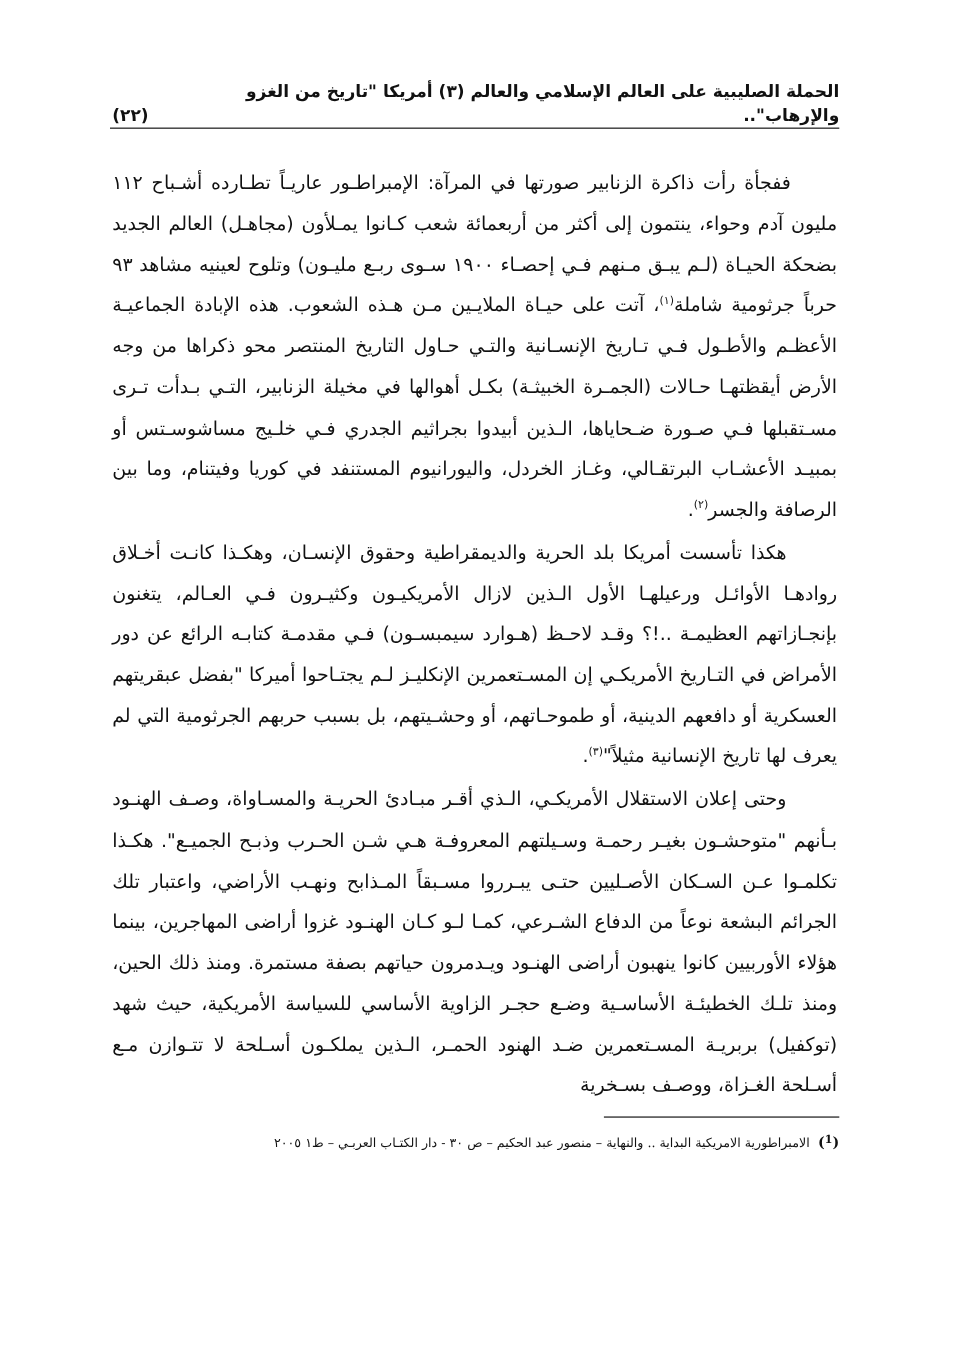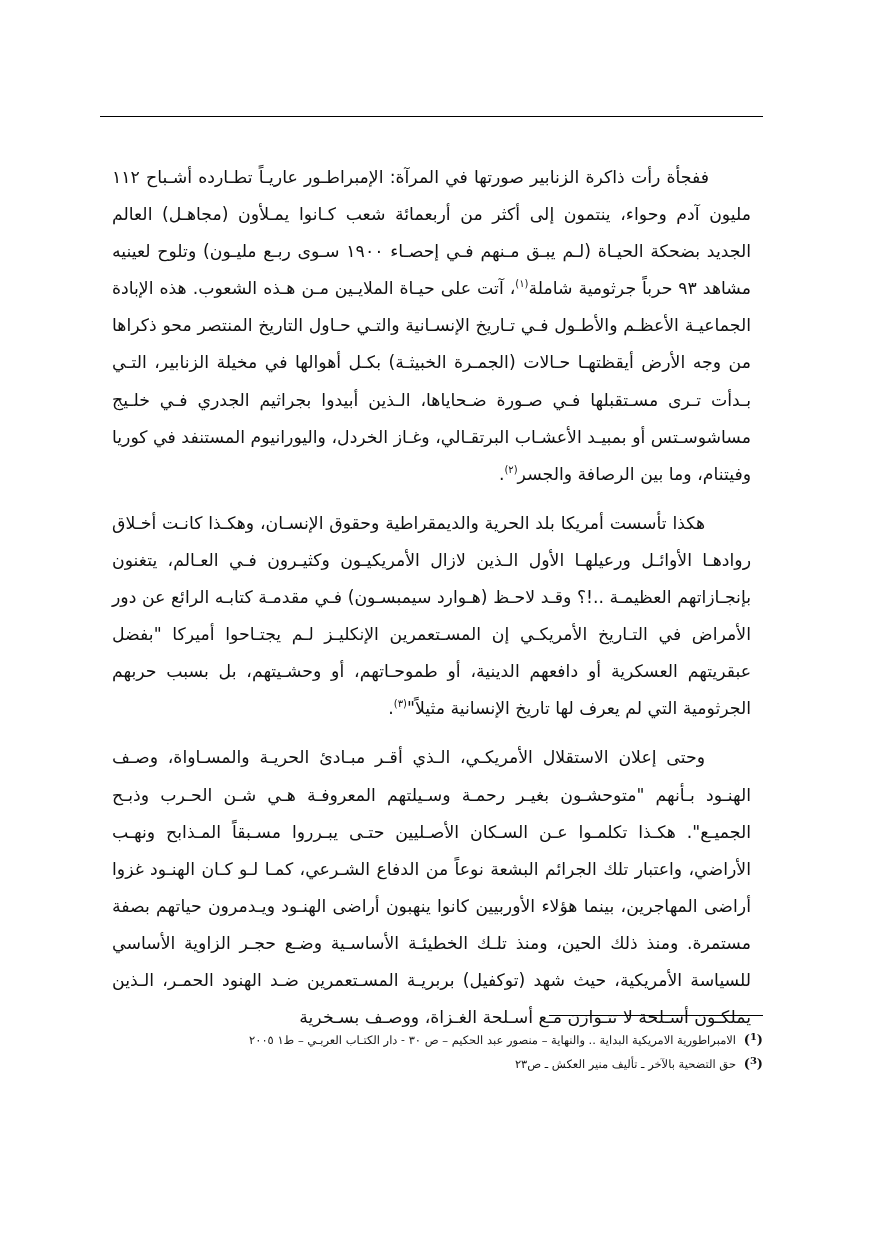--- a/index.html
+++ b/index.html
@@ -48,21 +48,21 @@
       direction: rtl;
       padding-left: 2px;
     }
     .body-text {
       position: absolute;
       top: 147px;
       left: 0;
       right: 0;
     }
     .para {
-      margin: 12px;
+      margin: 2px;
       font-size: 17.3px;
       line-height: 37.1px;
       text-align: justify;
       text-align-last: right;
       text-indent: 46px;
     }
     .para:first-child { text-indent: 42px; }
     sup.ref {
       font-size: 10px;
       line-height: 0;
@@ -97,34 +97,34 @@
       font-size: 10px;
       vertical-align: 4px;
       line-height: 0;
     }
   </style>
 </head>
 <body>
 
 <div class="page">
 
+  <div class="running-header">
+    <span>الحملة الصليبية على العالم الإسلامي والعالم (٣) أمريكا "تاريخ من الغزو والإرهاب"..</span>
+    <span class="page-number">(٢٢)</span>
+  </div>
   <div class="header-rule"></div>
 
   <div class="body-text">
     <p class="para"><span>ففجأة رأت ذاكرة الزنابير صورتها في المرآة: الإمبراطـور عاريـاً تطـارده أشـباح ١١٢ مليون آدم وحواء، ينتمون إلى أكثر من أربعمائة شعب كـانوا يمـلأون (مجاهـل) العالم الجديد بضحكة الحيـاة (لـم يبـق مـنهم فـي إحصـاء ١٩٠٠ سـوى ربـع مليـون) وتلوح لعينيه مشاهد ٩٣ حرباً جرثومية شاملة</span><sup class="ref">(١)</sup><span>، آتت على حيـاة الملايـين مـن هـذه الشعوب. هذه الإبادة الجماعيـة الأعظـم والأطـول فـي تـاريخ الإنسـانية والتـي حـاول التاريخ المنتصر محو ذكراها من وجه الأرض أيقظتهـا حـالات (الجمـرة الخبيثـة) بكـل أهوالها في مخيلة الزنابير، التـي بـدأت تـرى مسـتقبلها فـي صـورة ضـحاياها، الـذين أبيدوا بجراثيم الجدري فـي خلـيج مساشوسـتس أو بمبيـد الأعشـاب البرتقـالي، وغـاز الخردل، واليورانيوم المستنفد في كوريا وفيتنام، وما بين الرصافة والجسر</span><sup class="ref">(٢)</sup><span>.</span></p>
     <p class="para"><span>هكذا تأسست أمريكا بلد الحرية والديمقراطية وحقوق الإنسـان، وهكـذا كانـت أخـلاق روادهـا الأوائـل ورعيلهـا الأول الـذين لازال الأمريكيـون وكثيـرون فـي العـالم، يتغنون بإنجـازاتهم العظيمـة ..!؟ وقـد لاحـظ (هـوارد سيمبسـون) فـي مقدمـة كتابـه الرائع عن دور الأمراض في التـاريخ الأمريكـي إن المسـتعمرين الإنكليـز لـم يجتـاحوا أميركا "بفضل عبقريتهم العسكرية أو دافعهم الدينية، أو طموحـاتهم، أو وحشـيتهم، بل بسبب حربهم الجرثومية التي لم يعرف لها تاريخ الإنسانية مثيلاً"</span><sup class="ref">(٣)</sup><span>.</span></p>
     <p class="para"><span>وحتى إعلان الاستقلال الأمريكـي، الـذي أقـر مبـادئ الحريـة والمسـاواة، وصـف الهنـود بـأنهم "متوحشـون بغيـر رحمـة وسـيلتهم المعروفـة هـي شـن الحـرب وذبـح الجميـع". هكـذا تكلمـوا عـن السـكان الأصـليين حتـى يبـرروا مسـبقاً المـذابح ونهـب الأراضي، واعتبار تلك الجرائم البشعة نوعاً من الدفاع الشـرعي، كمـا لـو كـان الهنـود غزوا أراضى المهاجرين، بينما هؤلاء الأوربيين كانوا ينهبون أراضى الهنـود ويـدمرون حياتهم بصفة مستمرة. ومنذ ذلك الحين، ومنذ تلـك الخطيئـة الأساسـية وضـع حجـر الزاوية الأساسي للسياسة الأمريكية، حيث شهد (توكفيل) بربريـة المسـتعمرين ضـد الهنود الحمـر، الـذين يملكـون أسـلحة لا تتـوازن مـع أسـلحة الغـزاة، ووصـف بسـخرية</span></p>
   </div>
 
   <div class="footnote-rule"></div>
 
   <div class="footnotes">
     <p class="fn">
       <span class="fn-marker">(<sup>1</sup>)</span>
       <span>الامبراطورية الامريكية البداية .. والنهاية – منصور عبد الحكيم – ص ٣٠ - دار الكتـاب العربـي – ط١ ٢٠٠٥</span>
     </p>
-    <p class="fn">
-      <span class="fn-marker">(<sup>3</sup>)</span>
-      <span>حق التضحية بالآخر ـ تأليف منير العكش ـ ص٢٣</span>
-    </p>
   </div>
 
 </div>
 
 </body></html>

